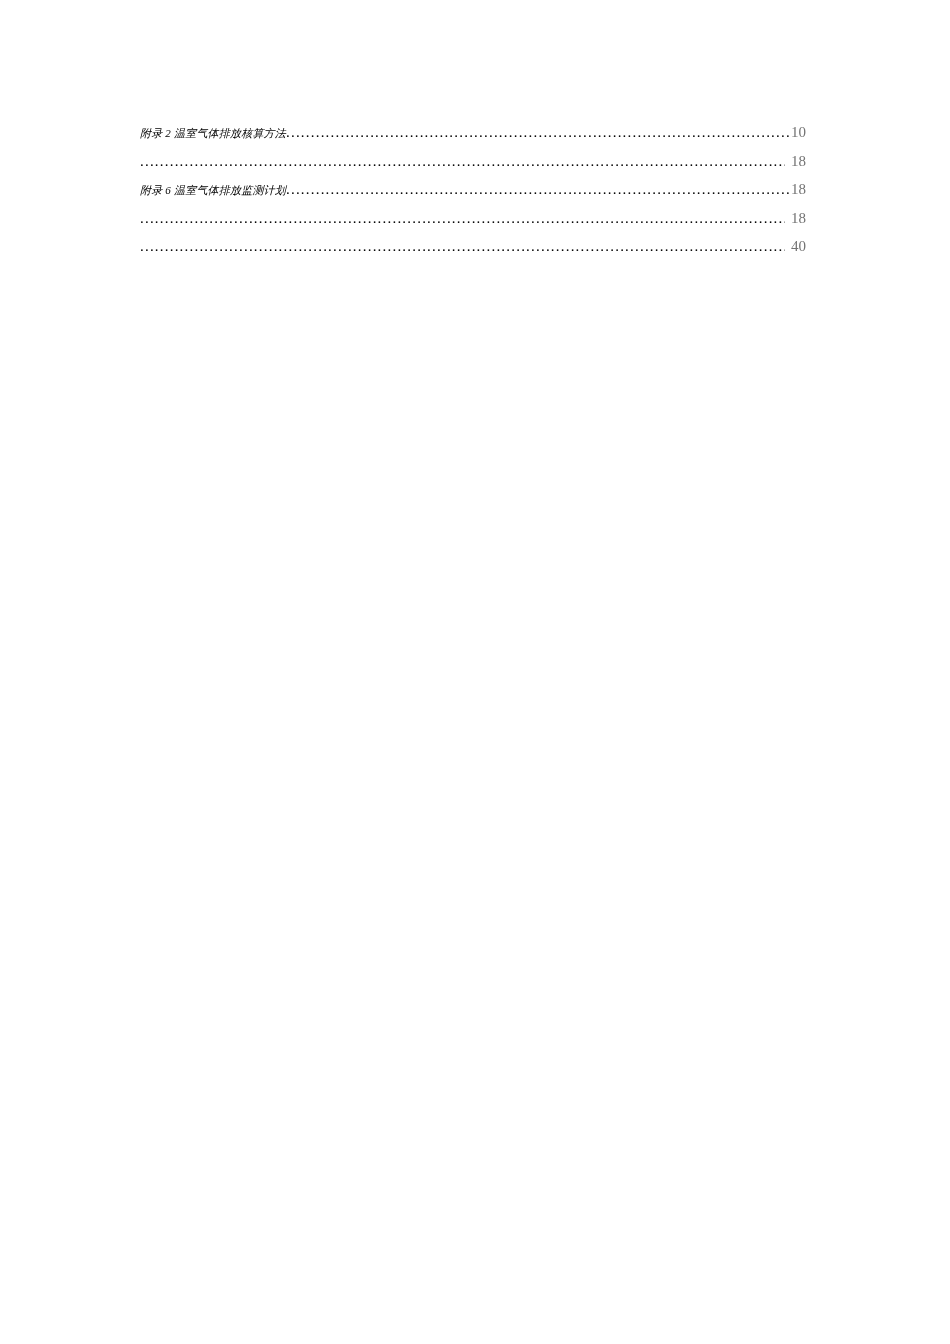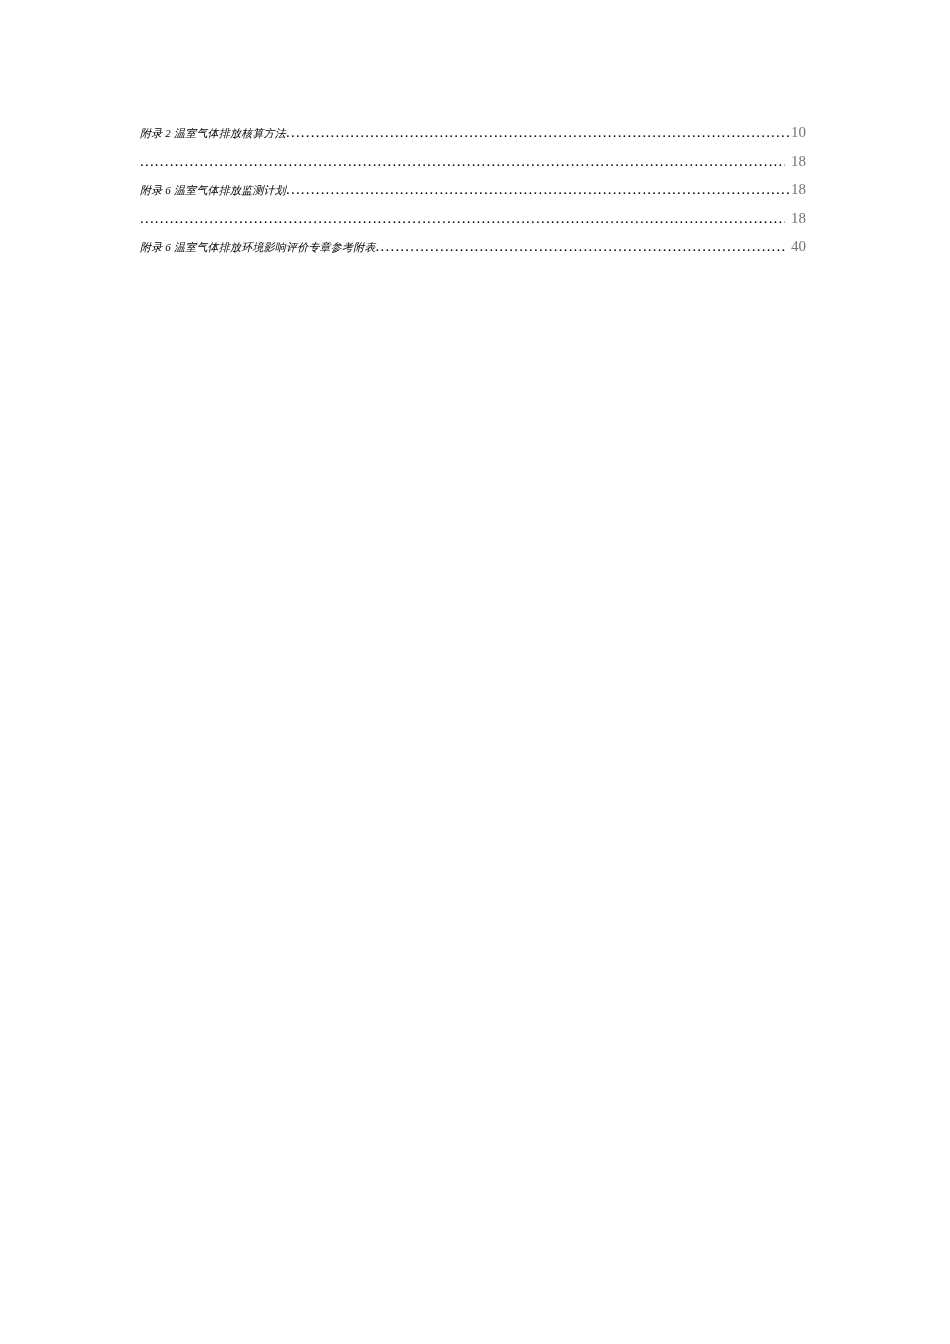--- a/index.html
+++ b/index.html
@@ -76,18 +76,17 @@
     <span class="toc-leader">............................................................................................................................................................................................................................................................................................................</span>
     <span class="toc-page">18</span>
   </div>
 
   <div class="toc-row">
     <span class="toc-leader">............................................................................................................................................................................................................................................................................................................</span>
     <span class="toc-page gap">18</span>
   </div>
 
   <div class="toc-row">
-    <span class="toc-label">附录 6  温室气体排放环境影响评价专章参考附表</span>
     <span class="toc-leader">............................................................................................................................................................................................................................................................................................................</span>
     <span class="toc-page gap">40</span>
   </div>
 </div>
 </div>
 
 </body></html>

